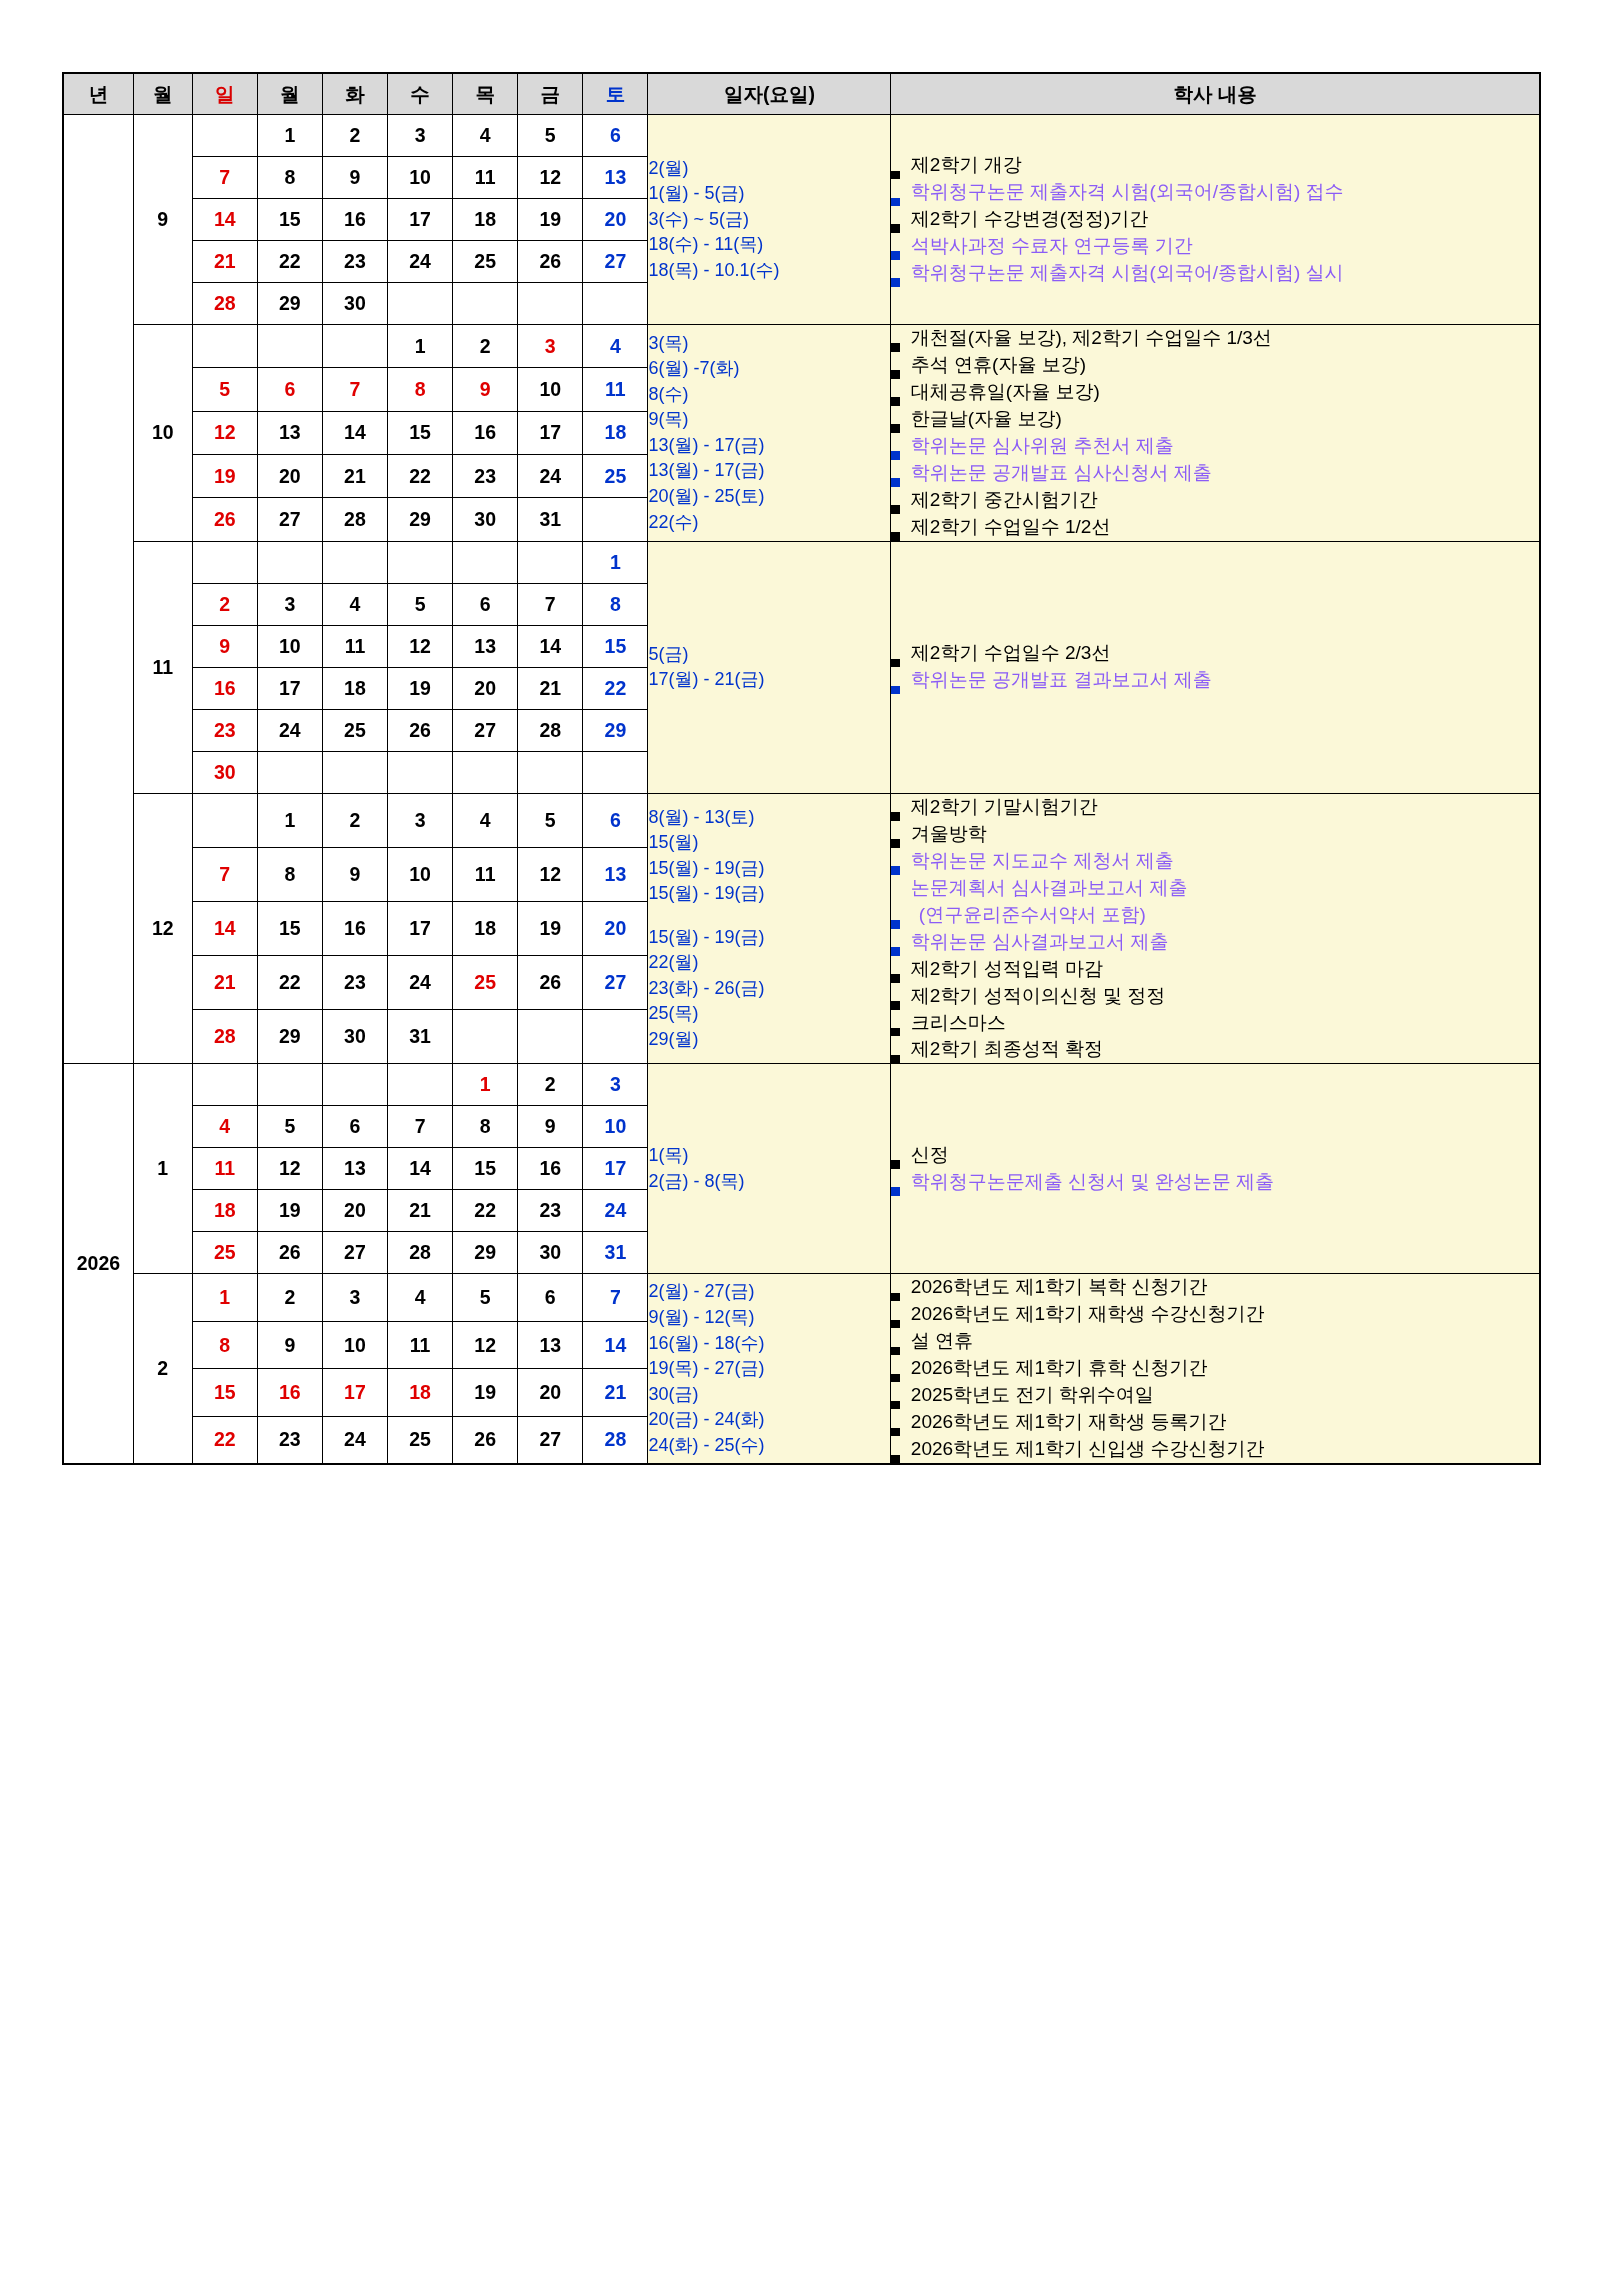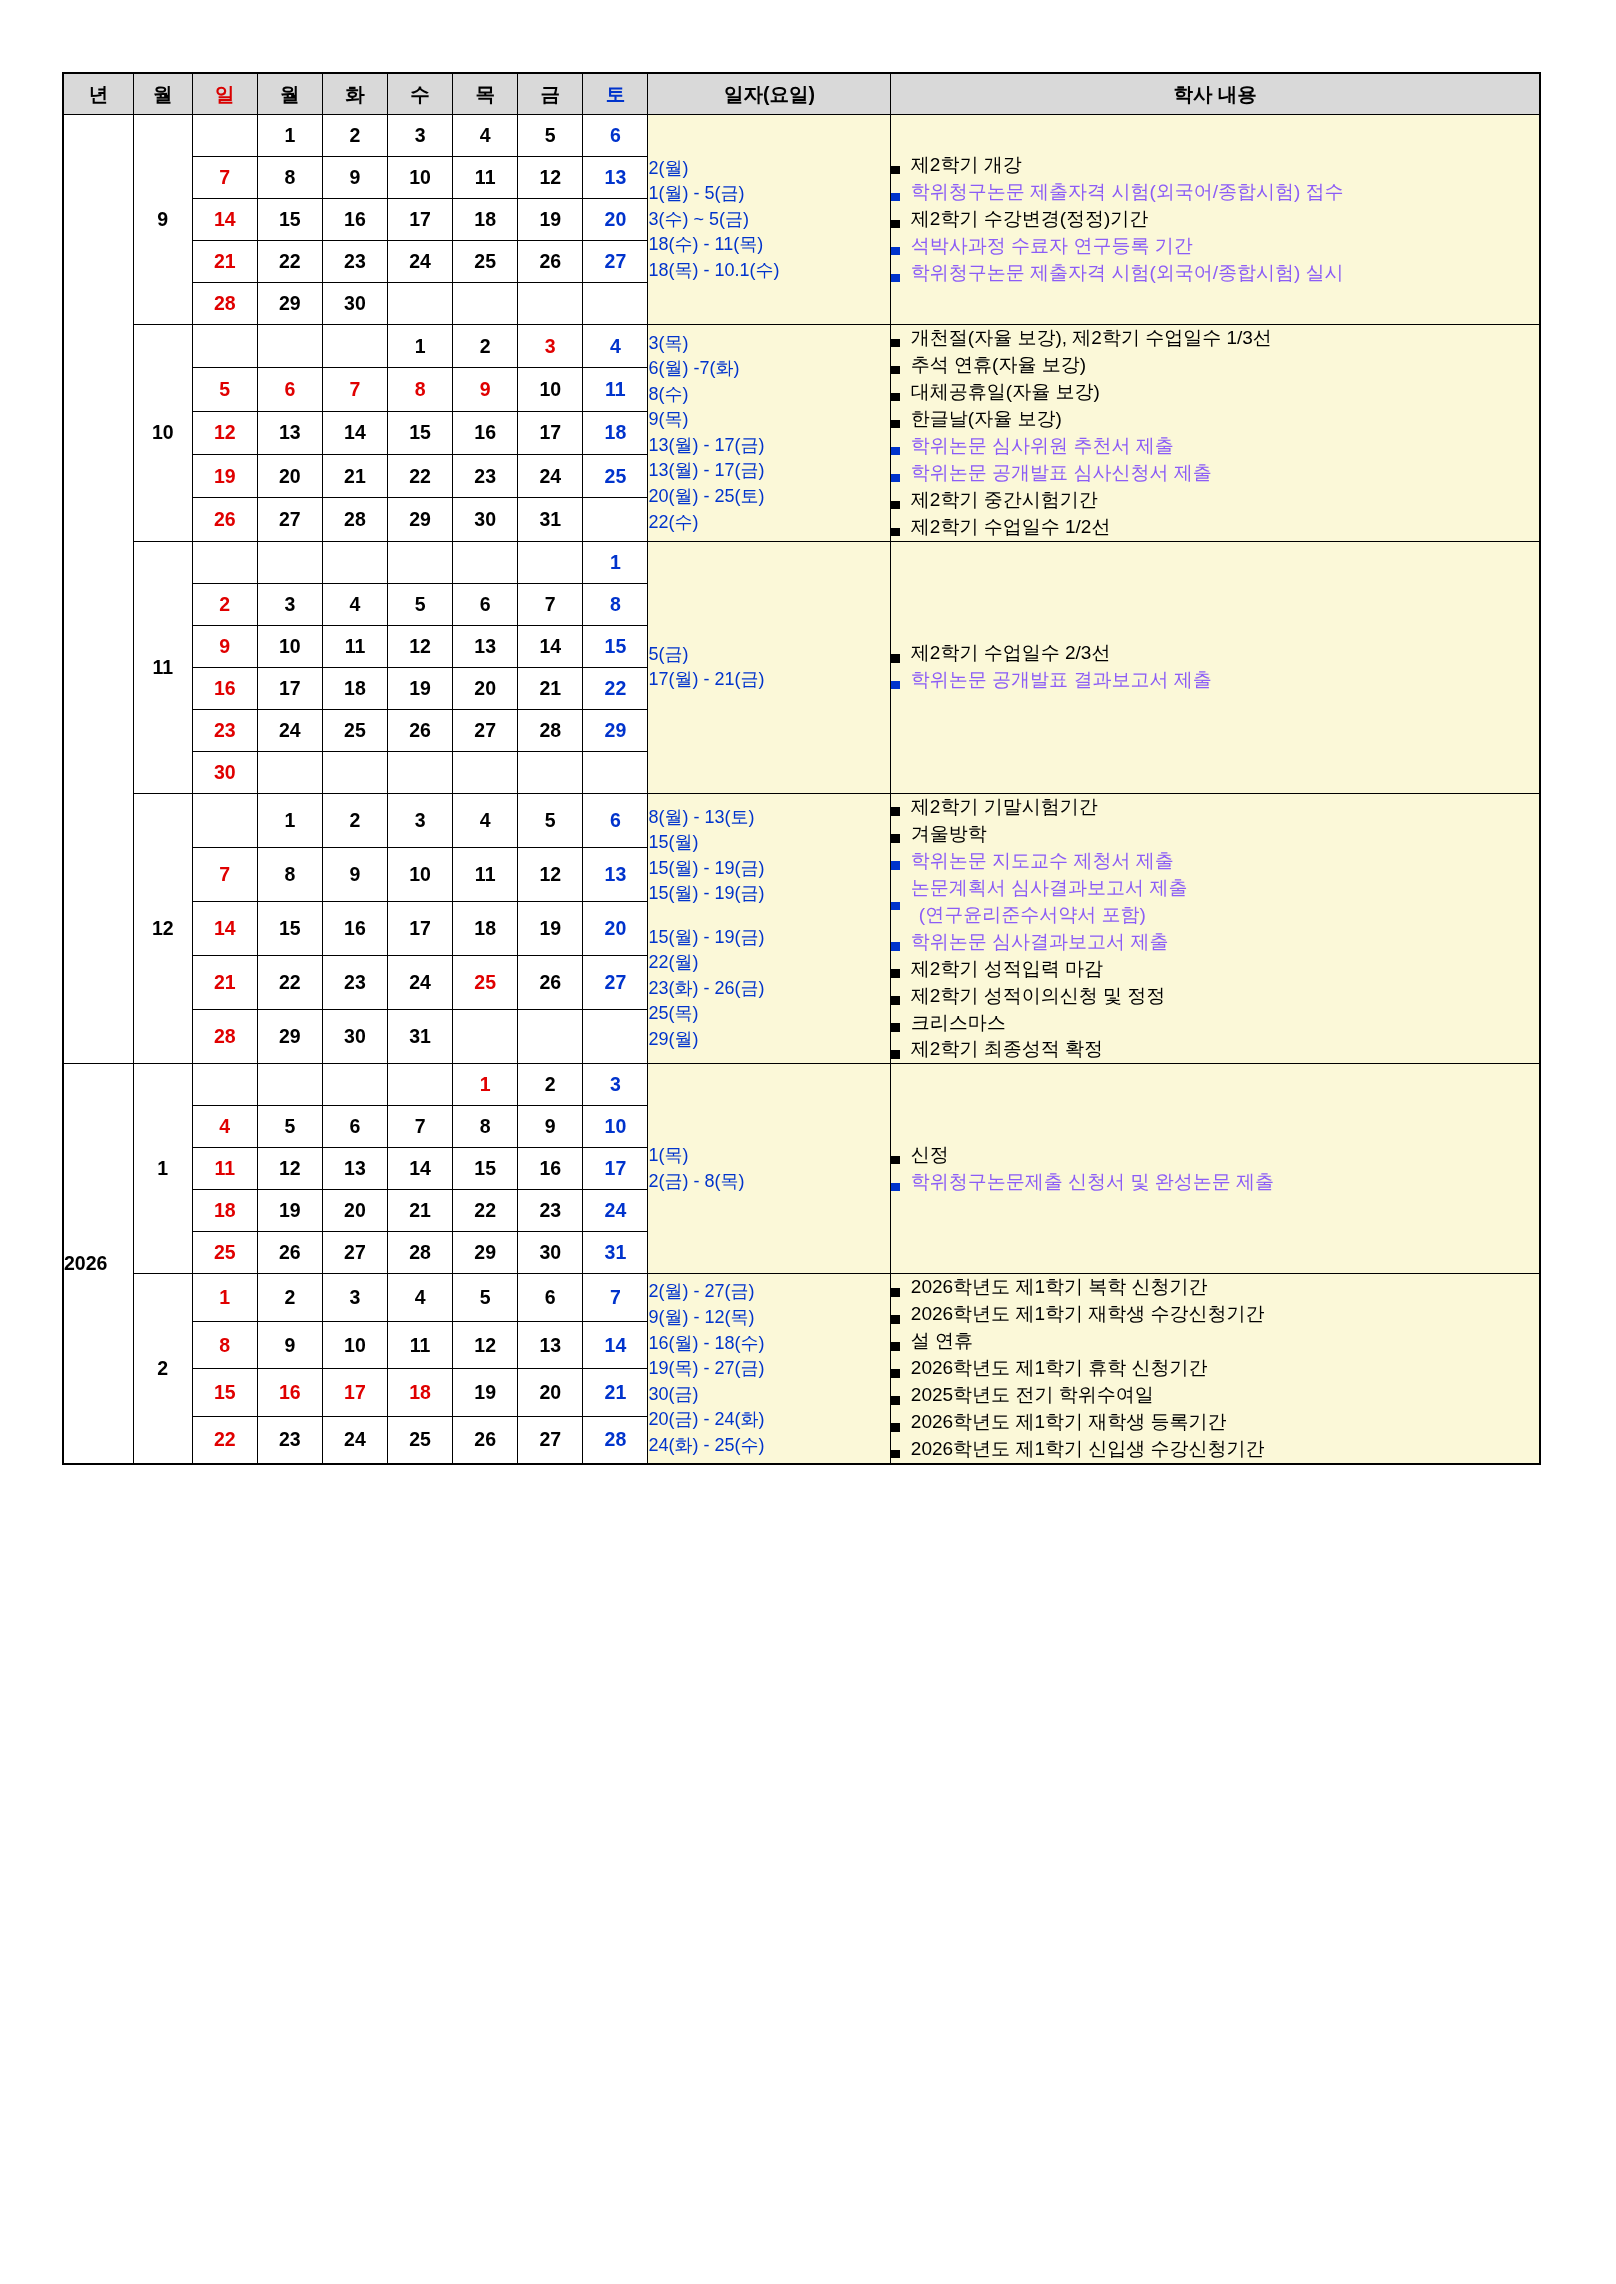--- a/index.html
+++ b/index.html
@@ -42,21 +42,21 @@
 
   
   col.c-year  { width: 68px; }
   col.c-month { width: 57px; }
   col.c-day   { width: 63px; }
   col.c-date  { width: 235px; }
   col.c-desc  { width: 628px; }
 
   
   td.year {
-    text-align: left;
+    text-align: center;
     font-size: 19.5px;
     font-weight: bold;
     background: #ffffff;
   }
   td.month {
     text-align: center;
     font-size: 19.5px;
     font-weight: bold;
     background: #ffffff;
   }
@@ -84,21 +84,21 @@
     color: #0033cc;
   }
   td.desccell {
     padding-left: 17px;
     font-size: 19px;
     line-height: 1.42;
   }
   .dateline { white-space: nowrap; }
   .descline {
     display: flex;
-    align-items: center;
+    align-items: flex-end;
     white-space: nowrap;
   }
   .bullet {
     display: inline-block;
     width: 8.5px;
     height: 8.5px;
     margin-right: 11px;
     margin-top: 9px;
     flex: 0 0 auto;
     background: #000000;

